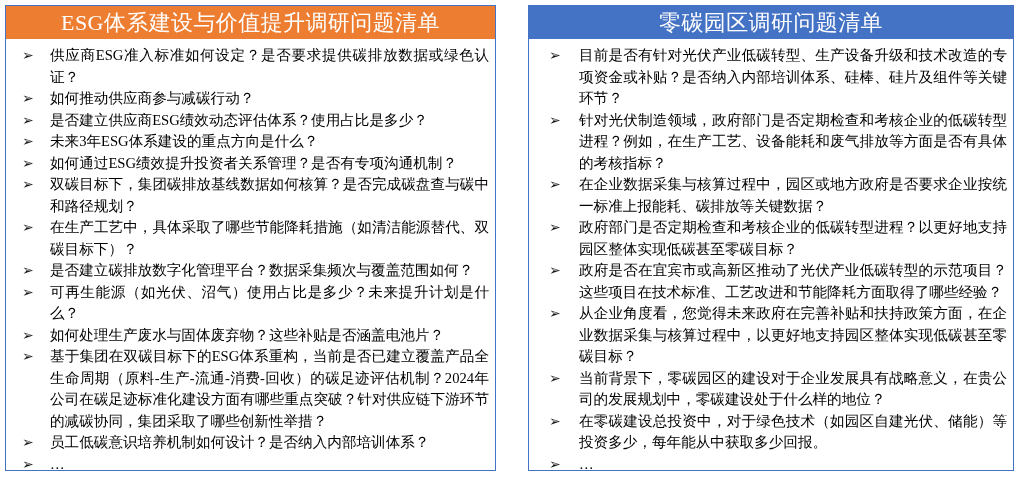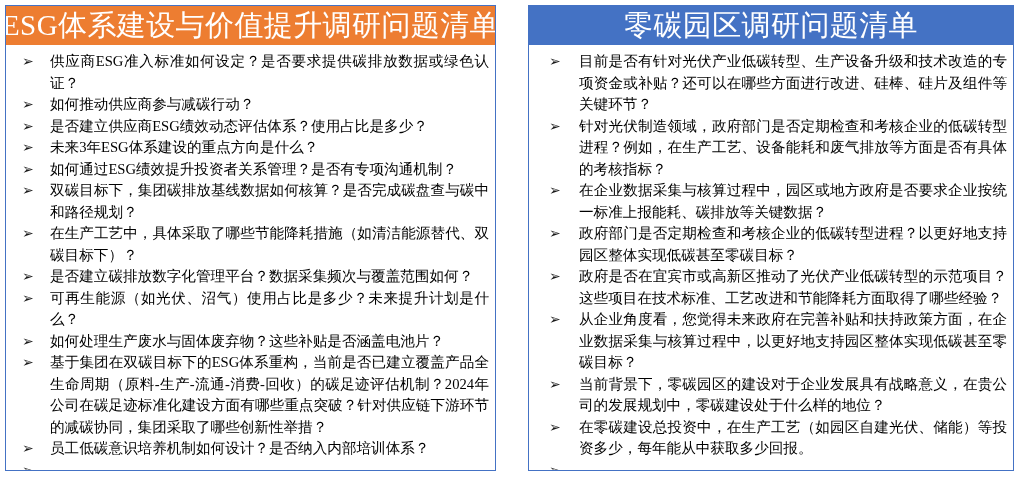--- a/index.html
+++ b/index.html
@@ -42,26 +42,26 @@
   .panel-right {
     position: absolute;
     left: 528px;
     top: 5px;
     width: 486px;
     height: 466px;
   }
   .panel-header {
     box-sizing: border-box;
     width: 100%;
-    height: 39px;
+    height: 33px;
     display: flex;
     align-items: center;
     justify-content: center;
     color: #ffffff;
-    font-size: 29px;
+    font-size: 22px;
     letter-spacing: 0.4px;
     line-height: 1;
     flex: 0 0 auto;
     white-space: nowrap;
   }
   .header-orange { background: #ed7d31; }
   .header-blue   { background: #4472c4; }
 
   .panel-body {
     flex: 1 1 auto;
@@ -173,21 +173,21 @@
         </ul>
     </div>
   </section>
 
   <section class="panel panel-right" style="border-color: rgb(68, 114, 196);">
     <div class="panel-header header-blue" style="background: rgb(68, 114, 196);">零碳园区调研问题清单</div>
     <div class="panel-body">
       <ul class="qlist" id="list-1">
           <li>
             <span class="bullet">➢</span>
-            <span class="qtext">目前是否有针对光伏产业低碳转型、生产设备升级和技术改造的专项资金或补贴？还可以在哪些方面进行改进、硅棒、硅片及组件等关键环节？</span>
+            <span class="qtext">目前是否有针对光伏产业低碳转型、生产设备升级和技术改造的专项资金或补贴？是否纳入内部培训体系、硅棒、硅片及组件等关键环节？</span>
           </li>
           <li>
             <span class="bullet">➢</span>
             <span class="qtext">针对光伏制造领域，政府部门是否定期检查和考核企业的低碳转型进程？例如，在生产工艺、设备能耗和废气排放等方面是否有具体的考核指标？</span>
           </li>
           <li>
             <span class="bullet">➢</span>
             <span class="qtext">在企业数据采集与核算过程中，园区或地方政府是否要求企业按统一标准上报能耗、碳排放等关键数据？</span>
           </li>
           <li>
@@ -201,21 +201,21 @@
           <li>
             <span class="bullet">➢</span>
             <span class="qtext">从企业角度看，您觉得未来政府在完善补贴和扶持政策方面，在企业数据采集与核算过程中，以更好地支持园区整体实现低碳甚至零碳目标？</span>
           </li>
           <li>
             <span class="bullet">➢</span>
             <span class="qtext">当前背景下，零碳园区的建设对于企业发展具有战略意义，在贵公司的发展规划中，零碳建设处于什么样的地位？</span>
           </li>
           <li>
             <span class="bullet">➢</span>
-            <span class="qtext">在零碳建设总投资中，在生产工艺（如园区自建光伏、储能）等投资多少，每年能从中获取多少回报。</span>
+            <span class="qtext">在零碳建设总投资中，对于绿色技术（如园区自建光伏、储能）等投资多少，每年能从中获取多少回报。</span>
           </li>
           <li class="ellipsis-item">
             <span class="bullet">➢</span>
             <span class="qtext">…</span>
           </li>
         </ul>
     </div>
   </section>
 
 </div>

